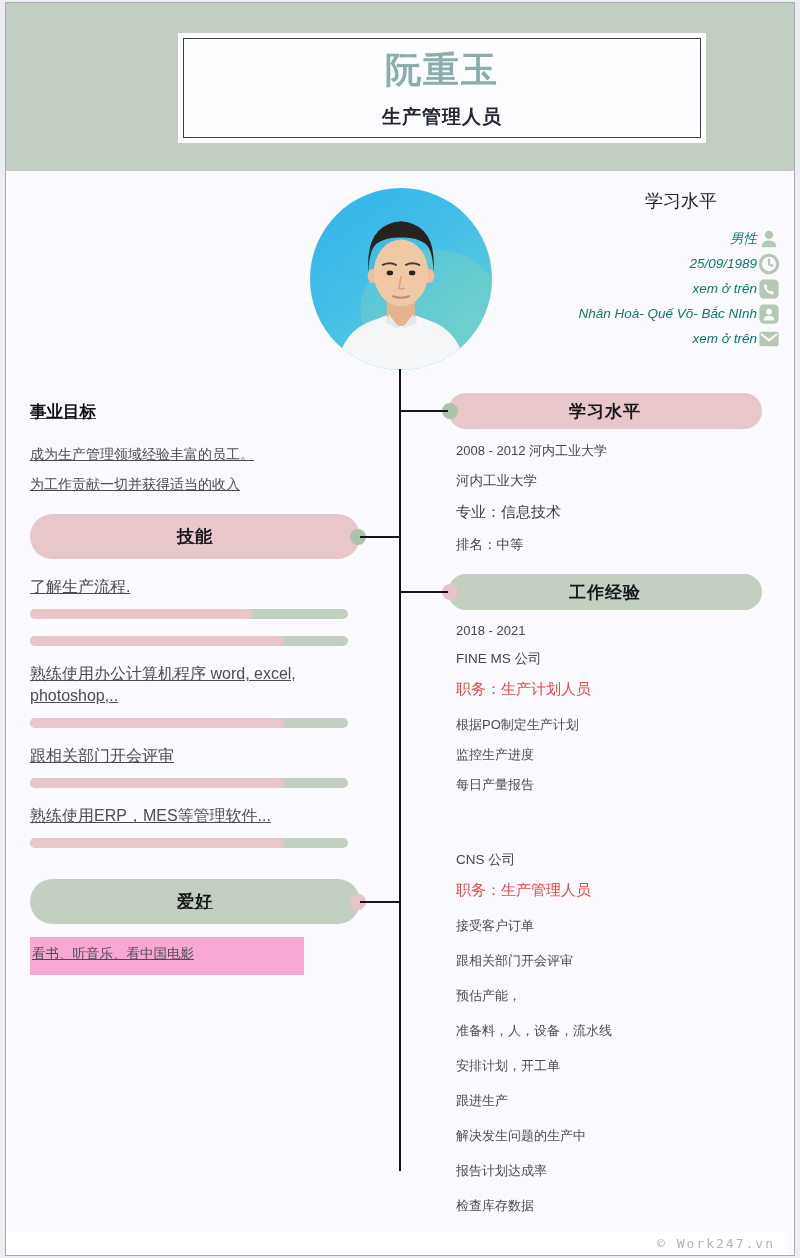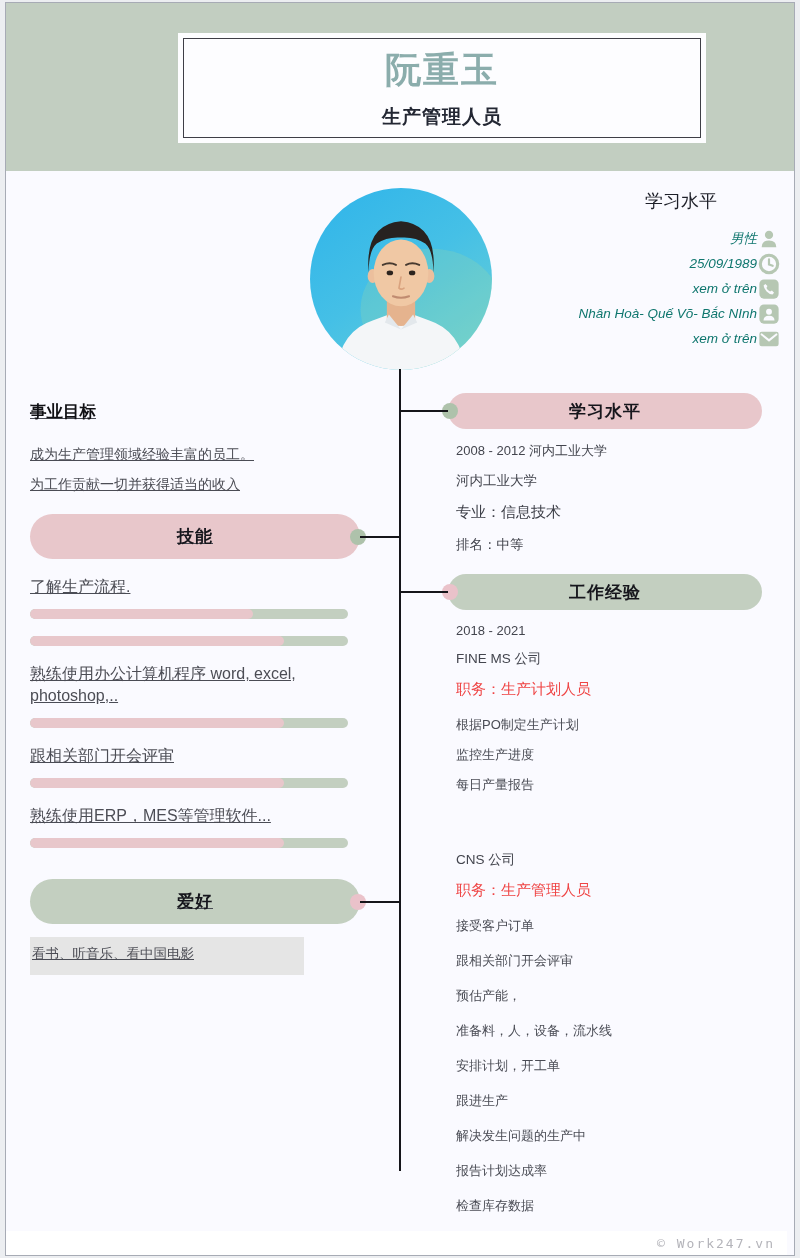--- a/index.html
+++ b/index.html
@@ -52,21 +52,21 @@
   .conn-left{right:100%; width:48px;}
   
   .left-col{position:absolute; left:24px; top:398px; width:330px;text-decoration:underline;}
   .obj-heading{font-size:16.5px; font-weight:bold; color:#101014; margin-bottom:16px;}
   .obj-line{font-size:14px; color:#4c4d55; line-height:30px;}
   .left-col .pill{margin-top:15px;}
   .skill-item{margin-top:17px;}
   .skill-label{font-size:16px; color:#4c4d55; line-height:22px; margin-bottom:11px;}
   .skill-track{width:318px; height:10px; border-radius:5px; background:var(--sage2); overflow:hidden;}
   .skill-fill{height:100%; border-radius:5px; background:var(--pink);}
-  .hobby-text{margin-top:13px; width:274px; background:#e5e5e5; padding:8px 2px 12px 2px; font-size:13.5px; color:#4c4d55;}
+  .hobby-text{margin-top:13px; width:274px; background:#f9a8d4; padding:8px 2px 12px 2px; font-size:13.5px; color:#4c4d55;}
   
   .right-col{position:absolute; left:442px; top:390px; width:314px;}
   .right-col .pill{height:36px; width:314px;}
   .detail{padding-left:8px;}
   .d-period{font-size:13px; color:#43454e; margin-top:13px;}
   .d-company{font-size:13.5px; color:#43454e; margin-top:12px;}
   .d-position{font-size:15px; color:#ef4444; margin-top:12px;}
   .d-line{font-size:13px; color:#4a4c55; margin-top:12px;}
   .d-line-sp{font-size:13px; color:#4a4c55; margin-top:17px;}
   .edu-major{font-size:15px; color:#3c3e47; margin-top:13px;}

